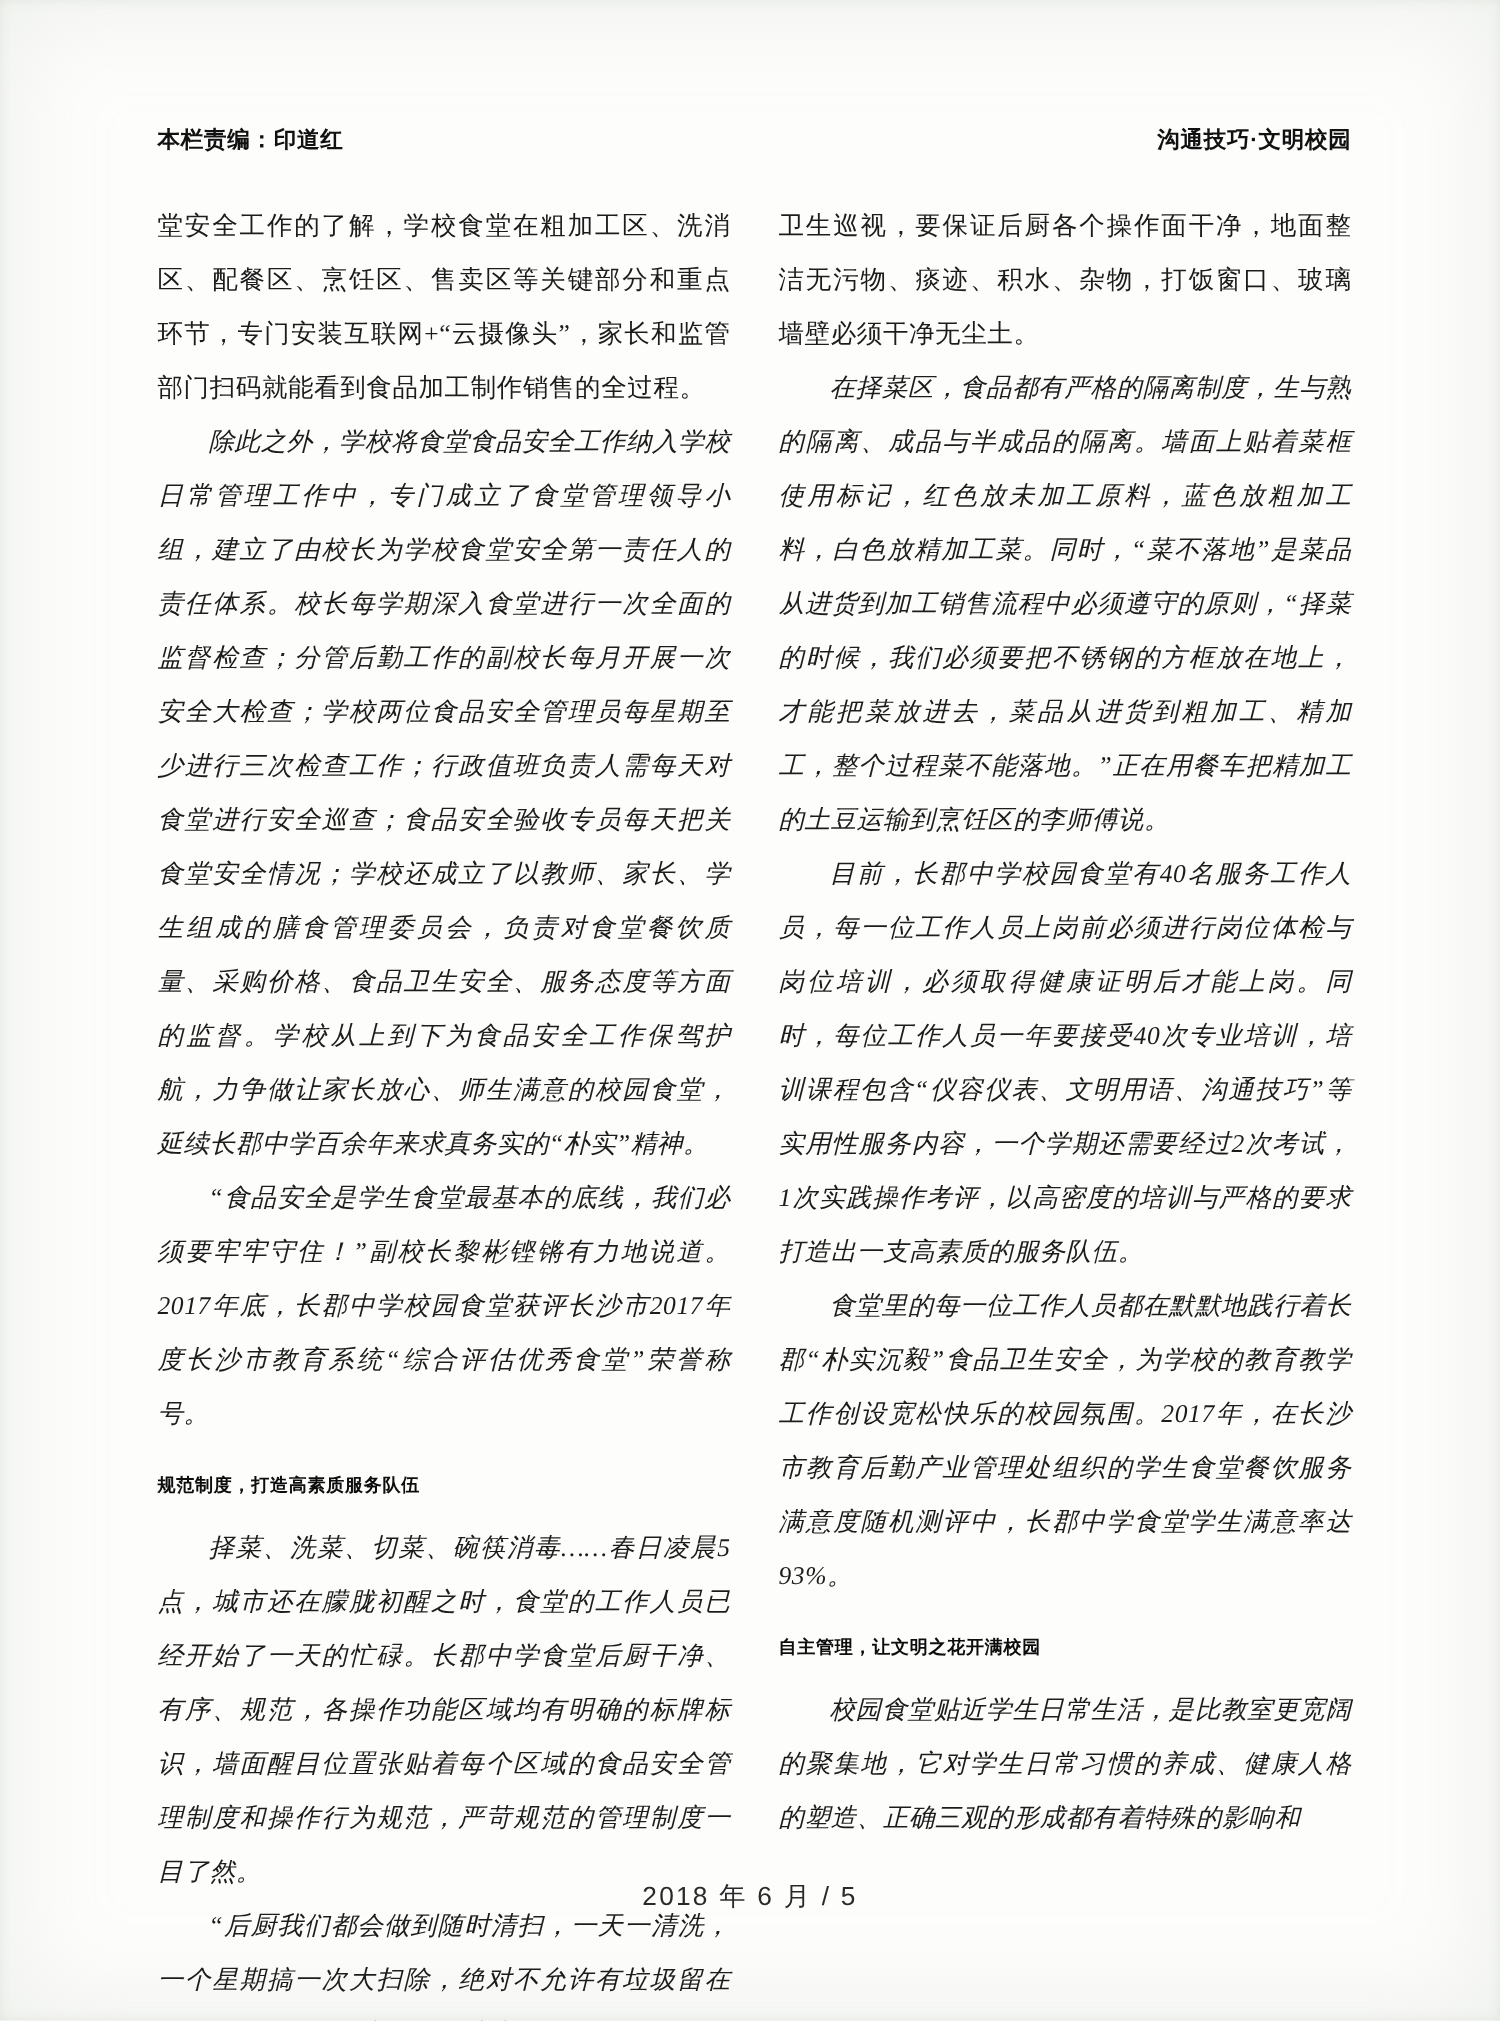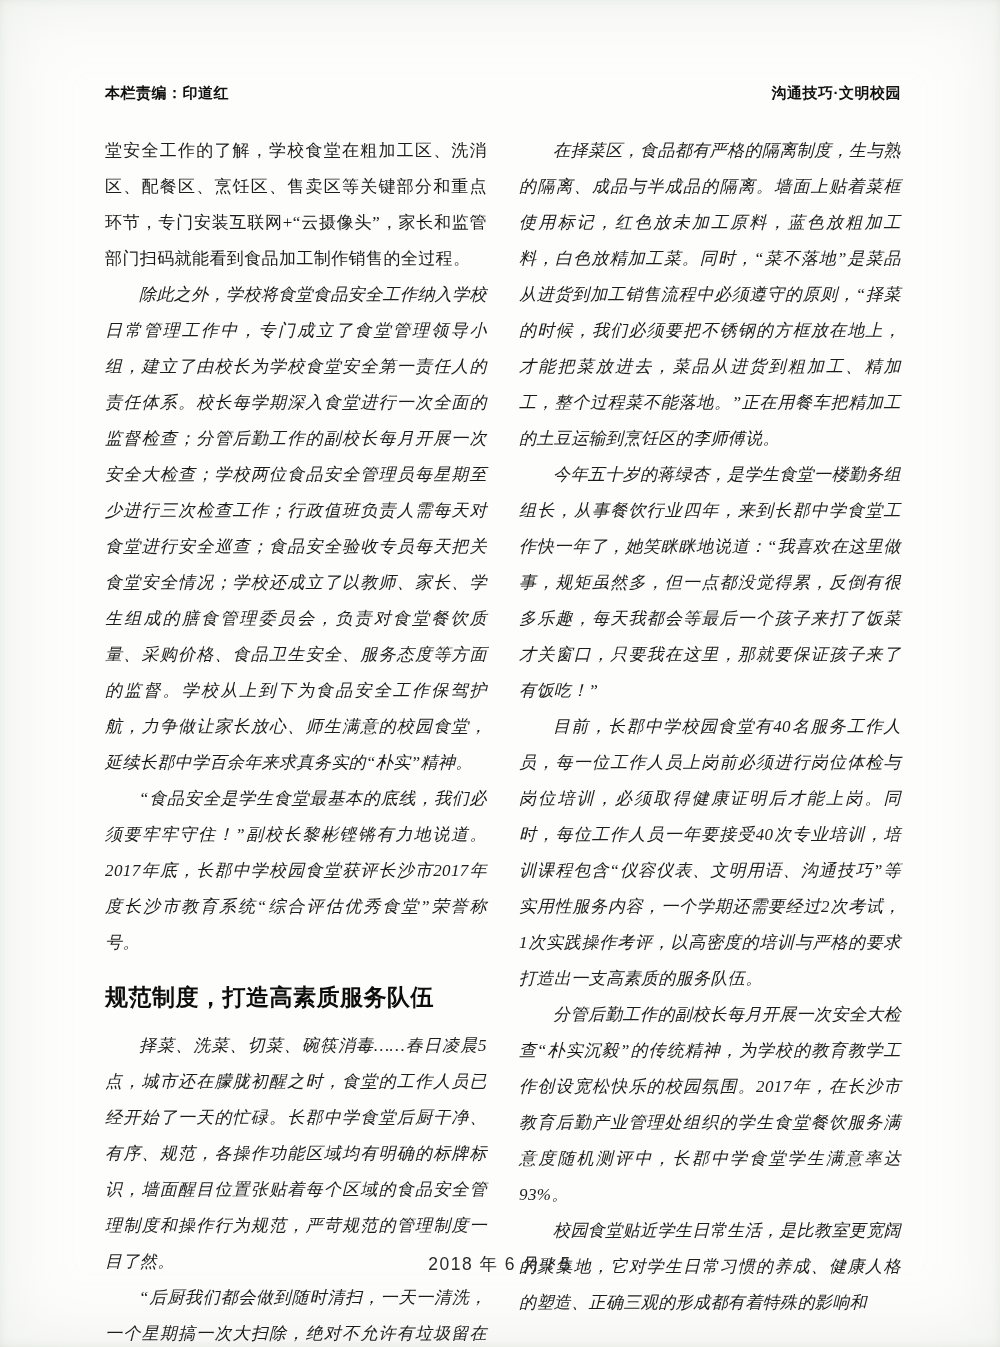--- a/index.html
+++ b/index.html
@@ -53,21 +53,21 @@
     text-align: justify;
     text-justify: inter-character;
     letter-spacing: 0.4px;
     color: #1c1c1c;
   }
   .para.indent { text-indent: 2em; font-style: italic; }
   .heading {
     margin: 21px 0 15px 0;
     font-family: "Liberation Sans", sans-serif;
     font-weight: bold;
-    font-size: 23px;
+    font-size: 12px;
     letter-spacing: 0.5px;
     color: #0d0d0d;
   }
   .page-footer {
     position: absolute;
     top: 1252px;
     left: 0;
     width: 100%;
     text-align: center;
     font-family: Liberation Sans, sans-serif;
@@ -89,21 +89,22 @@
 <div class="content">
   <div class="col">
     <p class="para">堂安全工作的了解，学校食堂在粗加工区、洗消区、配餐区、烹饪区、售卖区等关键部分和重点环节，专门安装互联网+“云摄像头”，家长和监管部门扫码就能看到食品加工制作销售的全过程。</p>
     <p class="para indent">除此之外，学校将食堂食品安全工作纳入学校日常管理工作中，专门成立了食堂管理领导小组，建立了由校长为学校食堂安全第一责任人的责任体系。校长每学期深入食堂进行一次全面的监督检查；分管后勤工作的副校长每月开展一次安全大检查；学校两位食品安全管理员每星期至少进行三次检查工作；行政值班负责人需每天对食堂进行安全巡查；食品安全验收专员每天把关食堂安全情况；学校还成立了以教师、家长、学生组成的膳食管理委员会，负责对食堂餐饮质量、采购价格、食品卫生安全、服务态度等方面的监督。学校从上到下为食品安全工作保驾护航，力争做让家长放心、师生满意的校园食堂，延续长郡中学百余年来求真务实的“朴实”精神。</p>
     <p class="para indent">“食品安全是学生食堂最基本的底线，我们必须要牢牢守住！”副校长黎彬铿锵有力地说道。2017年底，长郡中学校园食堂获评长沙市2017年度长沙市教育系统“综合评估优秀食堂”荣誉称号。</p>
     <h2 class="heading">规范制度，打造高素质服务队伍</h2>
     <p class="para indent">择菜、洗菜、切菜、碗筷消毒……春日凌晨5点，城市还在朦胧初醒之时，食堂的工作人员已经开始了一天的忙碌。长郡中学食堂后厨干净、有序、规范，各操作功能区域均有明确的标牌标识，墙面醒目位置张贴着每个区域的食品安全管理制度和操作行为规范，严苛规范的管理制度一目了然。</p>
     <p class="para indent">“后厨我们都会做到随时清扫，一天一清洗，一个星期搞一次大扫除，绝对不允许有垃圾留在地面上。”刚刚择完菜，正弯着腰仔细清洗地面的工作人员说道。食堂每天都会有专人进行</p>
   </div>
   <div class="col">
+    <p class="para">卫生巡视，要保证后厨各个操作面干净，地面整洁无污物、痰迹、积水、杂物，打饭窗口、玻璃墙壁必须干净无尘土。</p>
     <p class="para indent">在择菜区，食品都有严格的隔离制度，生与熟的隔离、成品与半成品的隔离。墙面上贴着菜框使用标记，红色放未加工原料，蓝色放粗加工料，白色放精加工菜。同时，“菜不落地”是菜品从进货到加工销售流程中必须遵守的原则，“择菜的时候，我们必须要把不锈钢的方框放在地上，才能把菜放进去，菜品从进货到粗加工、精加工，整个过程菜不能落地。”正在用餐车把精加工的土豆运输到烹饪区的李师傅说。</p>
-    <p class="para indent">今年五十岁的蒋绿杏，是学生食堂一楼勤务组组长，从事餐饮行业四年，来到长郡中学食堂工作快一年了，她笑眯眯地说道：“我喜欢在这里做事，规矩虽然多，但一点都没觉得累，反倒有很多乐趣，每天我都会等最后一个孩子来打了饭菜才关窗口，只要我在这里，那就要保证孩子来了有饭吃！”</p>
     <p class="para indent">目前，长郡中学校园食堂有40名服务工作人员，每一位工作人员上岗前必须进行岗位体检与岗位培训，必须取得健康证明后才能上岗。同时，每位工作人员一年要接受40次专业培训，培训课程包含“仪容仪表、文明用语、沟通技巧”等实用性服务内容，一个学期还需要经过2次考试，1次实践操作考评，以高密度的培训与严格的要求打造出一支高素质的服务队伍。</p>
-    <p class="para indent">分管后勤工作的副校长每月开展一次安全大检查“朴实沉毅”的传统精神，为学校的教育教学工作创设宽松快乐的校园氛围。2017年，在长沙市教育后勤产业管理处组织的学生食堂餐饮服务满意度随机测评中，长郡中学食堂学生满意率达93%。</p>
+    <p class="para indent">食堂里的每一位工作人员都在默默地践行着长郡“朴实沉毅”食品卫生安全，为学校的教育教学工作创设宽松快乐的校园氛围。2017年，在长沙市教育后勤产业管理处组织的学生食堂餐饮服务满意度随机测评中，长郡中学食堂学生满意率达93%。</p>
+    <h2 class="heading">自主管理，让文明之花开满校园</h2>
     <p class="para indent">校园食堂贴近学生日常生活，是比教室更宽阔的聚集地，它对学生日常习惯的养成、健康人格的塑造、正确三观的形成都有着特殊的影响和</p>
   </div>
 </div>
 
 <div class="page-footer">2018 年 6 月 / 5</div>
 
 </body></html>

